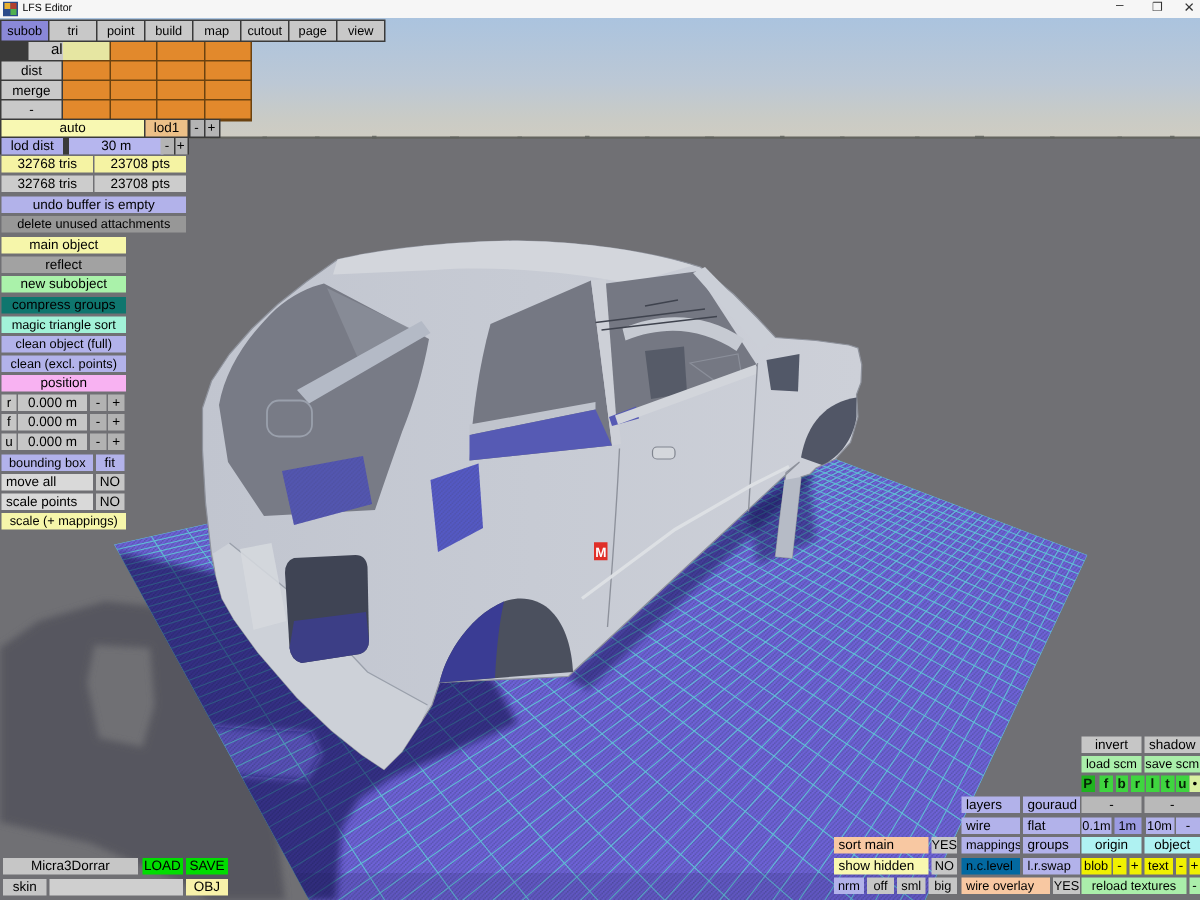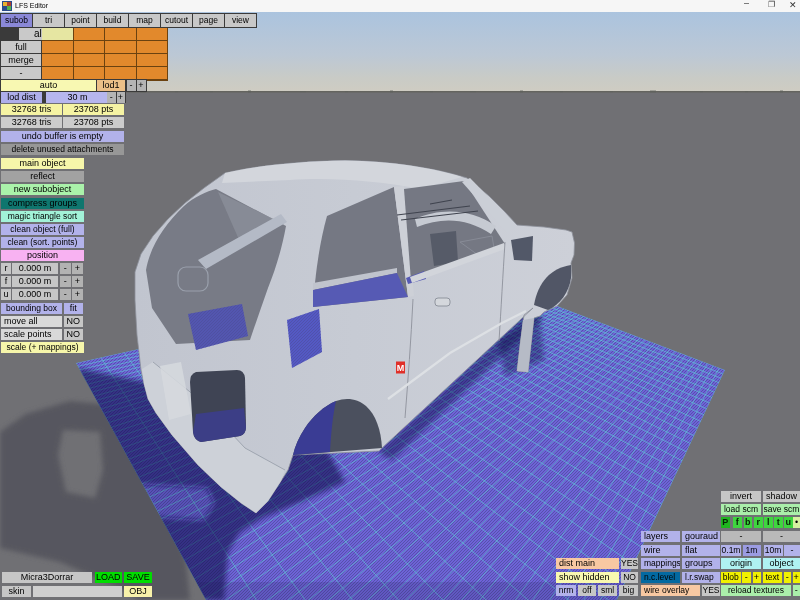--- a/index.html
+++ b/index.html
@@ -240,21 +240,21 @@
 <div class="b" style="left:97px;top:13.5px;width:31px;height:13px;background:#c8c8c8;font-size:8.5px;line-height:13px;color:#000">build</div>
 <div class="b" style="left:129px;top:13.5px;width:31px;height:13px;background:#c8c8c8;font-size:8.5px;line-height:13px;color:#000">map</div>
 <div class="b" style="left:161px;top:13.5px;width:31px;height:13px;background:#c8c8c8;font-size:8.5px;line-height:13px;color:#000">cutout</div>
 <div class="b" style="left:193px;top:13.5px;width:31px;height:13px;background:#c8c8c8;font-size:8.5px;line-height:13px;color:#000">page</div>
 <div class="b" style="left:225px;top:13.5px;width:31px;height:13px;background:#c8c8c8;font-size:8.5px;line-height:13px;color:#000">view</div>
 <div class="b" style="left:19px;top:28px;width:40px;height:12px;background:#c9c9c9;font-size:10px;line-height:12px;color:#000">all</div>
 <div class="b" style="left:42px;top:28px;width:30.5px;height:12.0px;background:#e6e6a2;font-size:8.5px;line-height:12.0px;color:#000"></div>
 <div class="b" style="left:73.5px;top:28px;width:30.5px;height:12.0px;background:#e2892c;font-size:8.5px;line-height:12.0px;color:#000"></div>
 <div class="b" style="left:105px;top:28px;width:30.5px;height:12.0px;background:#e2892c;font-size:8.5px;line-height:12.0px;color:#000"></div>
 <div class="b" style="left:136.5px;top:28px;width:30.5px;height:12.0px;background:#e2892c;font-size:8.5px;line-height:12.0px;color:#000"></div>
-<div class="b" style="left:1px;top:41px;width:40px;height:12px;background:#c9c9c9;font-size:9px;line-height:12px;color:#000">full</div>
+<div class="b" style="left:1px;top:41px;width:40px;height:12px;background:#c9c9c9;font-size:9px;line-height:12px;color:#000">dist</div>
 <div class="b" style="left:42px;top:41px;width:30.5px;height:12.0px;background:#e2892c;font-size:8.5px;line-height:12.0px;color:#000"></div>
 <div class="b" style="left:73.5px;top:41px;width:30.5px;height:12.0px;background:#e2892c;font-size:8.5px;line-height:12.0px;color:#000"></div>
 <div class="b" style="left:105px;top:41px;width:30.5px;height:12.0px;background:#e2892c;font-size:8.5px;line-height:12.0px;color:#000"></div>
 <div class="b" style="left:136.5px;top:41px;width:30.5px;height:12.0px;background:#e2892c;font-size:8.5px;line-height:12.0px;color:#000"></div>
 <div class="b" style="left:1px;top:54px;width:40px;height:12px;background:#c9c9c9;font-size:9px;line-height:12px;color:#000">merge</div>
 <div class="b" style="left:42px;top:54px;width:30.5px;height:12.0px;background:#e2892c;font-size:8.5px;line-height:12.0px;color:#000"></div>
 <div class="b" style="left:73.5px;top:54px;width:30.5px;height:12.0px;background:#e2892c;font-size:8.5px;line-height:12.0px;color:#000"></div>
 <div class="b" style="left:105px;top:54px;width:30.5px;height:12.0px;background:#e2892c;font-size:8.5px;line-height:12.0px;color:#000"></div>
 <div class="b" style="left:136.5px;top:54px;width:30.5px;height:12.0px;background:#e2892c;font-size:8.5px;line-height:12.0px;color:#000"></div>
 <div class="b" style="left:1px;top:67px;width:40px;height:12px;background:#c9c9c9;font-size:9px;line-height:12px;color:#000">-</div>
@@ -275,21 +275,21 @@
 <div class="b" style="left:1px;top:117px;width:61px;height:11px;background:#cccccc;font-size:9px;line-height:11px;color:#000">32768 tris</div>
 <div class="b" style="left:63px;top:117px;width:61px;height:11px;background:#cccccc;font-size:9px;line-height:11px;color:#000">23708 pts</div>
 <div class="b" style="left:1px;top:130.5px;width:123px;height:11px;background:#b2b2ea;font-size:9px;line-height:11px;color:#000">undo buffer is empty</div>
 <div class="b" style="left:1px;top:143.5px;width:123px;height:11px;background:#979797;font-size:8.5px;line-height:11px;color:#000">delete unused attachments</div>
 <div class="b" style="left:1px;top:157.5px;width:83px;height:11px;background:#f6f6aa;font-size:9px;line-height:11px;color:#000">main object</div>
 <div class="b" style="left:1px;top:170.5px;width:83px;height:11px;background:#a2a2a2;font-size:9px;line-height:11px;color:#000">reflect</div>
 <div class="b" style="left:1px;top:183.5px;width:83px;height:11px;background:#aaf2aa;font-size:9px;line-height:11px;color:#000">new subobject</div>
 <div class="b" style="left:1px;top:197.5px;width:83px;height:11px;background:#0f766e;font-size:9px;line-height:11px;color:#000">compress groups</div>
 <div class="b" style="left:1px;top:210.5px;width:83px;height:11px;background:#a2f2d8;font-size:8.5px;line-height:11px;color:#000">magic triangle sort</div>
 <div class="b" style="left:1px;top:223.5px;width:83px;height:11px;background:#b2b2ea;font-size:8.5px;line-height:11px;color:#000">clean object (full)</div>
-<div class="b" style="left:1px;top:236.5px;width:83px;height:11px;background:#b2b2ea;font-size:8.5px;line-height:11px;color:#000">clean (sort. points)</div>
+<div class="b" style="left:1px;top:236.5px;width:83px;height:11px;background:#b2b2ea;font-size:8.5px;line-height:11px;color:#000">clean (excl. points)</div>
 <div class="b" style="left:1px;top:250px;width:83px;height:11px;background:#f8b2f2;font-size:9px;line-height:11px;color:#000">position</div>
 <div class="b" style="left:1px;top:263px;width:10px;height:11px;background:#c6c6c6;font-size:9px;line-height:11px;color:#000">r</div>
 <div class="b" style="left:12px;top:263px;width:46px;height:11px;background:#c6c6c6;font-size:9px;line-height:11px;color:#000">0.000 m</div>
 <div class="b" style="left:59.5px;top:263px;width:11.5px;height:11px;background:#b2b2b2;font-size:9px;line-height:11px;color:#000">-</div>
 <div class="b" style="left:72px;top:263px;width:11px;height:11px;background:#b2b2b2;font-size:9px;line-height:11px;color:#000">+</div>
 <div class="b" style="left:1px;top:276px;width:10px;height:11px;background:#c6c6c6;font-size:9px;line-height:11px;color:#000">f</div>
 <div class="b" style="left:12px;top:276px;width:46px;height:11px;background:#c6c6c6;font-size:9px;line-height:11px;color:#000">0.000 m</div>
 <div class="b" style="left:59.5px;top:276px;width:11.5px;height:11px;background:#b2b2b2;font-size:9px;line-height:11px;color:#000">-</div>
 <div class="b" style="left:72px;top:276px;width:11px;height:11px;background:#b2b2b2;font-size:9px;line-height:11px;color:#000">+</div>
 <div class="b" style="left:1px;top:289px;width:10px;height:11px;background:#c6c6c6;font-size:9px;line-height:11px;color:#000">u</div>
@@ -340,21 +340,21 @@
 <div class="b" style="left:641px;top:531px;width:39px;height:11px;background:#b2b2ea;font-size:9px;line-height:11px;color:#000;text-align:left;padding-left:3px;width:36px">layers</div>
 <div class="b" style="left:682px;top:531px;width:38px;height:11px;background:#b2b2ea;font-size:9px;line-height:11px;color:#000;text-align:left;padding-left:3px;width:35px">gouraud</div>
 <div class="b" style="left:641px;top:544.5px;width:39px;height:11px;background:#b2b2ea;font-size:9px;line-height:11px;color:#000;text-align:left;padding-left:3px;width:36px">wire</div>
 <div class="b" style="left:682px;top:544.5px;width:38px;height:11px;background:#b2b2ea;font-size:9px;line-height:11px;color:#000;text-align:left;padding-left:3px;width:35px">flat</div>
 <div class="b" style="left:641px;top:558px;width:39px;height:11px;background:#b2b2ea;font-size:8.5px;line-height:11px;color:#000;text-align:left;padding-left:3px;width:36px">mappings</div>
 <div class="b" style="left:682px;top:558px;width:38px;height:11px;background:#b2b2ea;font-size:9px;line-height:11px;color:#000;text-align:left;padding-left:3px;width:35px">groups</div>
 <div class="b" style="left:641px;top:571.5px;width:39px;height:11px;background:#0369a1;font-size:8.5px;line-height:11px;color:#000;text-align:left;padding-left:3px;width:36px">n.c.level</div>
 <div class="b" style="left:682px;top:571.5px;width:38px;height:11px;background:#b2b2ea;font-size:8.5px;line-height:11px;color:#000;text-align:left;padding-left:3px;width:35px">l.r.swap</div>
 <div class="b" style="left:641px;top:585px;width:59px;height:11px;background:#f8c8a2;font-size:8.5px;line-height:11px;color:#000;text-align:left;padding-left:3px;width:56px">wire overlay</div>
 <div class="b" style="left:702px;top:585px;width:18px;height:11px;background:#c6c6c6;font-size:8.5px;line-height:11px;color:#000">YES</div>
-<div class="b" style="left:556px;top:558px;width:63px;height:11px;background:#f8c8a2;font-size:9px;line-height:11px;color:#000;text-align:left;padding-left:3px;width:60px">dist main</div>
+<div class="b" style="left:556px;top:558px;width:63px;height:11px;background:#f8c8a2;font-size:9px;line-height:11px;color:#000;text-align:left;padding-left:3px;width:60px">sort main</div>
 <div class="b" style="left:621px;top:558px;width:17px;height:11px;background:#c6c6c6;font-size:8.5px;line-height:11px;color:#000">YES</div>
 <div class="b" style="left:556px;top:571.5px;width:63px;height:11px;background:#f8f8b0;font-size:9px;line-height:11px;color:#000;text-align:left;padding-left:3px;width:60px">show hidden</div>
 <div class="b" style="left:621px;top:571.5px;width:17px;height:11px;background:#c6c6c6;font-size:8.5px;line-height:11px;color:#000">NO</div>
 <div class="b" style="left:556px;top:585px;width:20px;height:11px;background:#b2b2ea;font-size:8.5px;line-height:11px;color:#000">nrm</div>
 <div class="b" style="left:578px;top:585px;width:18px;height:11px;background:#c6c6c6;font-size:8.5px;line-height:11px;color:#000">off</div>
 <div class="b" style="left:598px;top:585px;width:19px;height:11px;background:#c6c6c6;font-size:8.5px;line-height:11px;color:#000">sml</div>
 <div class="b" style="left:619px;top:585px;width:19px;height:11px;background:#c6c6c6;font-size:8.5px;line-height:11px;color:#000">big</div>
 <div style="position:absolute;left:0;top:0;width:800px;height:12px;background:#f6f6f6">
     <svg width="10" height="10" style="position:absolute;left:2px;top:1px" xmlns="http://www.w3.org/2000/svg">
       <rect width="10" height="10" fill="#2a4a8a"></rect>

